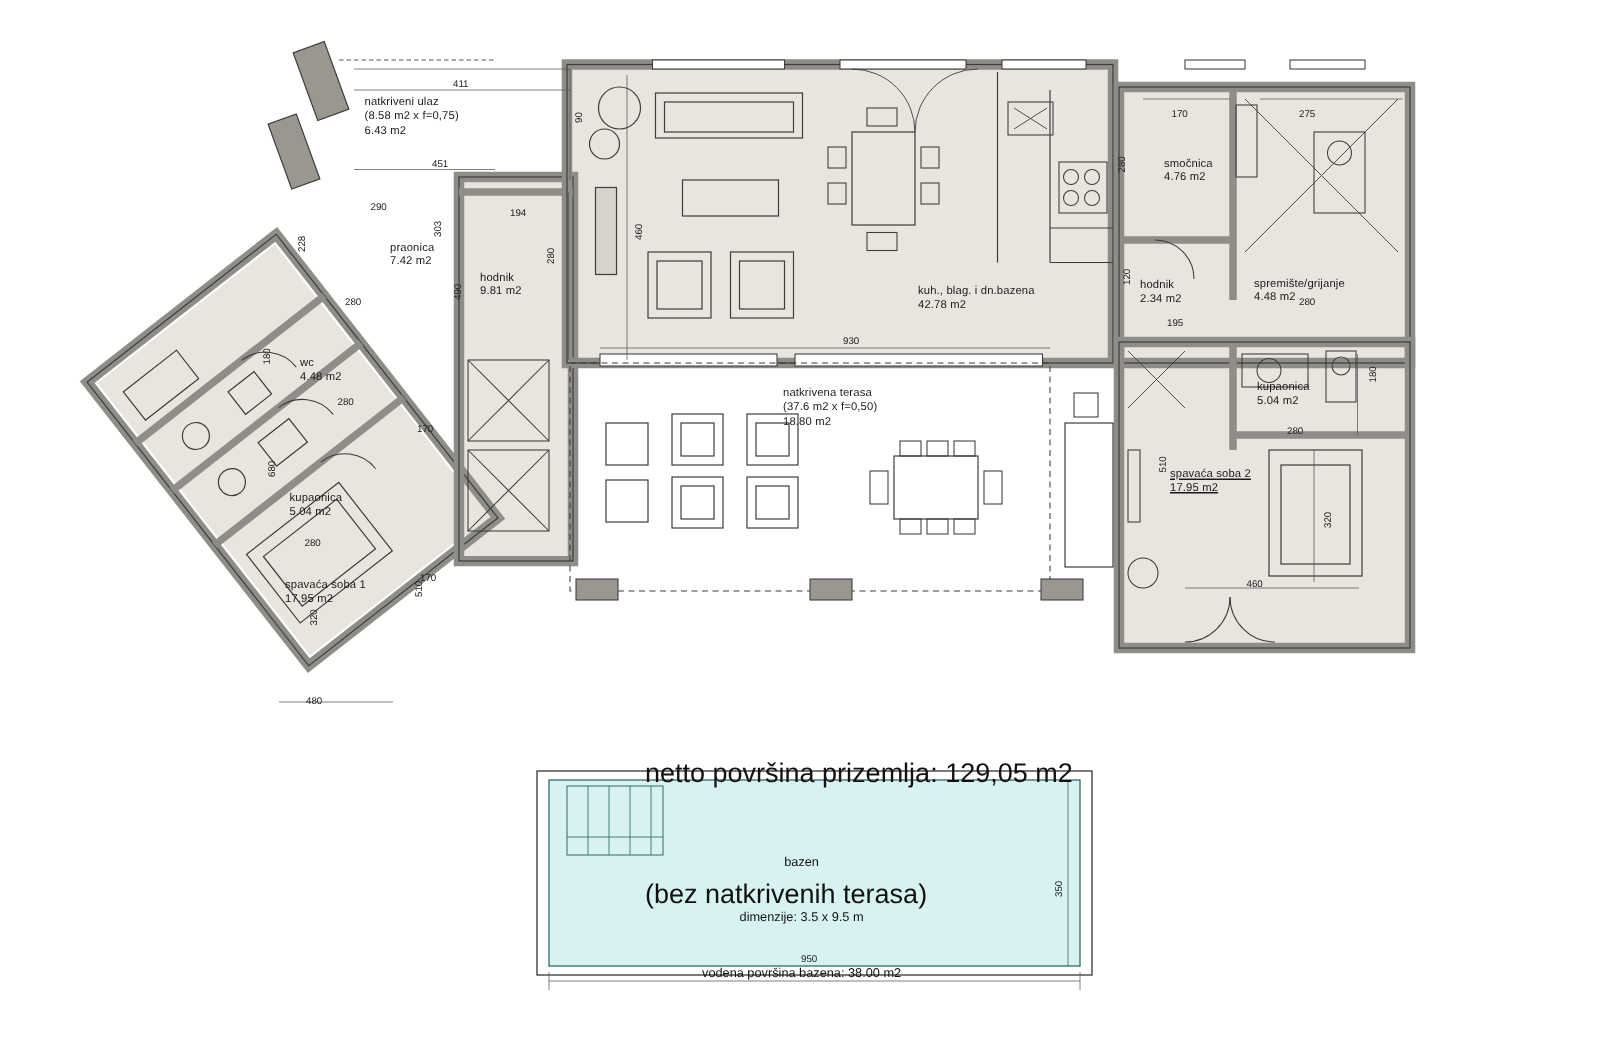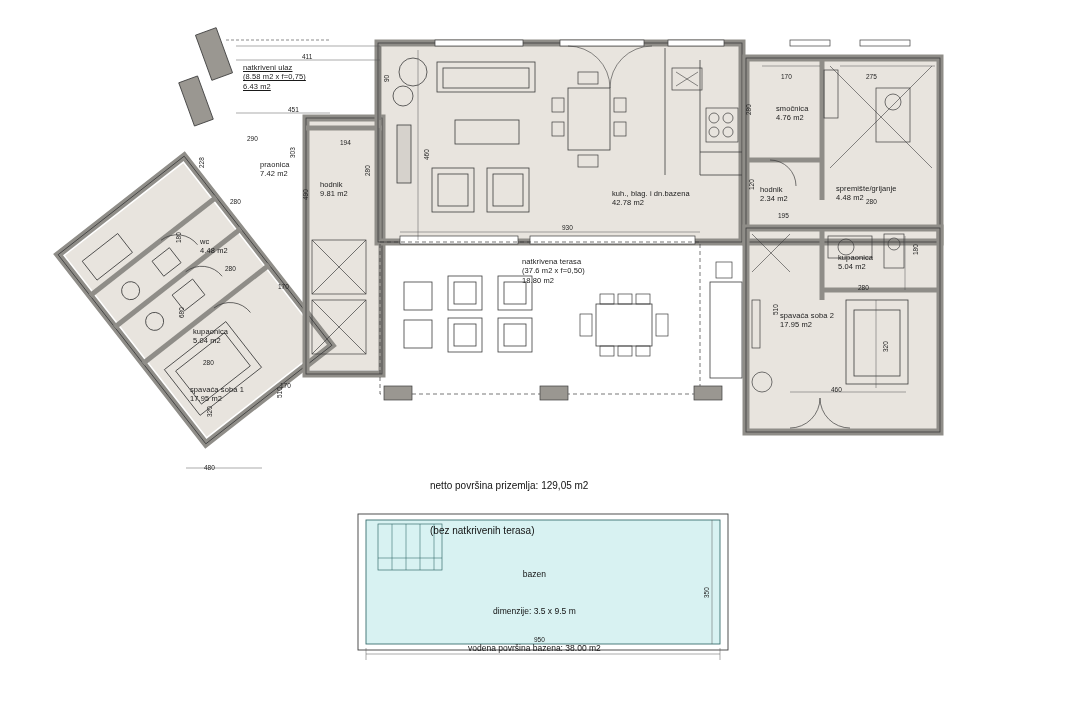--- a/index.html
+++ b/index.html
@@ -34,21 +34,21 @@
     font-size: 6.5px;
     color: #222;
     white-space: pre;
   }
   .dim.vert {
     transform-origin: left top;
     transform: rotate(-90deg);
   }
   .summary {
     position: absolute;
-    font-size: 10px;
+    font-size: 18px;
     line-height: 1.5;
     color: #111;
     white-space: pre;
   }
   .pool-lbl {
     position: absolute;
     font-size: 8.5px;
     line-height: 1.45;
     color: #111;
     white-space: pre;
@@ -270,21 +270,21 @@
     <line x1="434" y1="524" x2="434" y2="570" stroke="#3a6f6f" stroke-width="0.6"></line>
     <line x1="378" y1="558" x2="442" y2="558" stroke="#3a6f6f" stroke-width="0.6"></line>
 
     <line x1="366" y1="654" x2="720" y2="654" stroke="#555" stroke-width="0.5"></line>
     <line x1="366" y1="648" x2="366" y2="660" stroke="#555" stroke-width="0.5"></line>
     <line x1="720" y1="648" x2="720" y2="660" stroke="#555" stroke-width="0.5"></line>
     <line x1="712" y1="520" x2="712" y2="644" stroke="#555" stroke-width="0.5"></line>
   </g>
 </svg>
 
-<div class="lbl" style="left: 243px; top: 63px; text-decoration: underline;"><span>natkriveni ulaz</span>
+<div class="lbl" style="left: 243px; top: 63px;"><span>natkriveni ulaz</span>
 <span>(8.58 m2 x f=0,75)</span>
 <span>6.43 m2</span></div>
 
 <div class="lbl" style="left: 228px; top: 160px; margin-left: 32px;"><span>praonica</span>
 <span>7.42 m2</span></div>
 
 <div class="lbl" style="left: 320px; top: 180px;"><span>hodnik</span>
 <span>9.81 m2</span></div>
 
 <div class="lbl" style="left: 200px; top: 237px;"><span>wc</span>
@@ -308,21 +308,21 @@
 
 <div class="lbl" style="left: 760px; top: 185px;"><span>hodnik</span>
 <span>2.34 m2</span></div>
 
 <div class="lbl" style="left: 836px; top: 184px;"><span>spremište/grijanje</span>
 <span>4.48 m2</span></div>
 
 <div class="lbl" style="left: 838px; top: 253px;"><span>kupaonica</span>
 <span>5.04 m2</span></div>
 
-<div class="lbl" style="left: 780px; top: 311px;"><span>spavaća soba 2</span>
+<div class="lbl" style="left: 780px; top: 311px; text-decoration: underline;"><span>spavaća soba 2</span>
 <span>17.95 m2</span></div>
 
 <div class="summary" style="left:430px; top:448px;">
   <div>netto površina prizemlja: 129,05 m2</div>
   <div>(bez natkrivenih terasa)</div>
 </div>
 
 <div class="pool-lbl" style="left:468px; top:543px;">
   <div>bazen</div>
   <div>dimenzije: 3.5 x 9.5 m</div>

